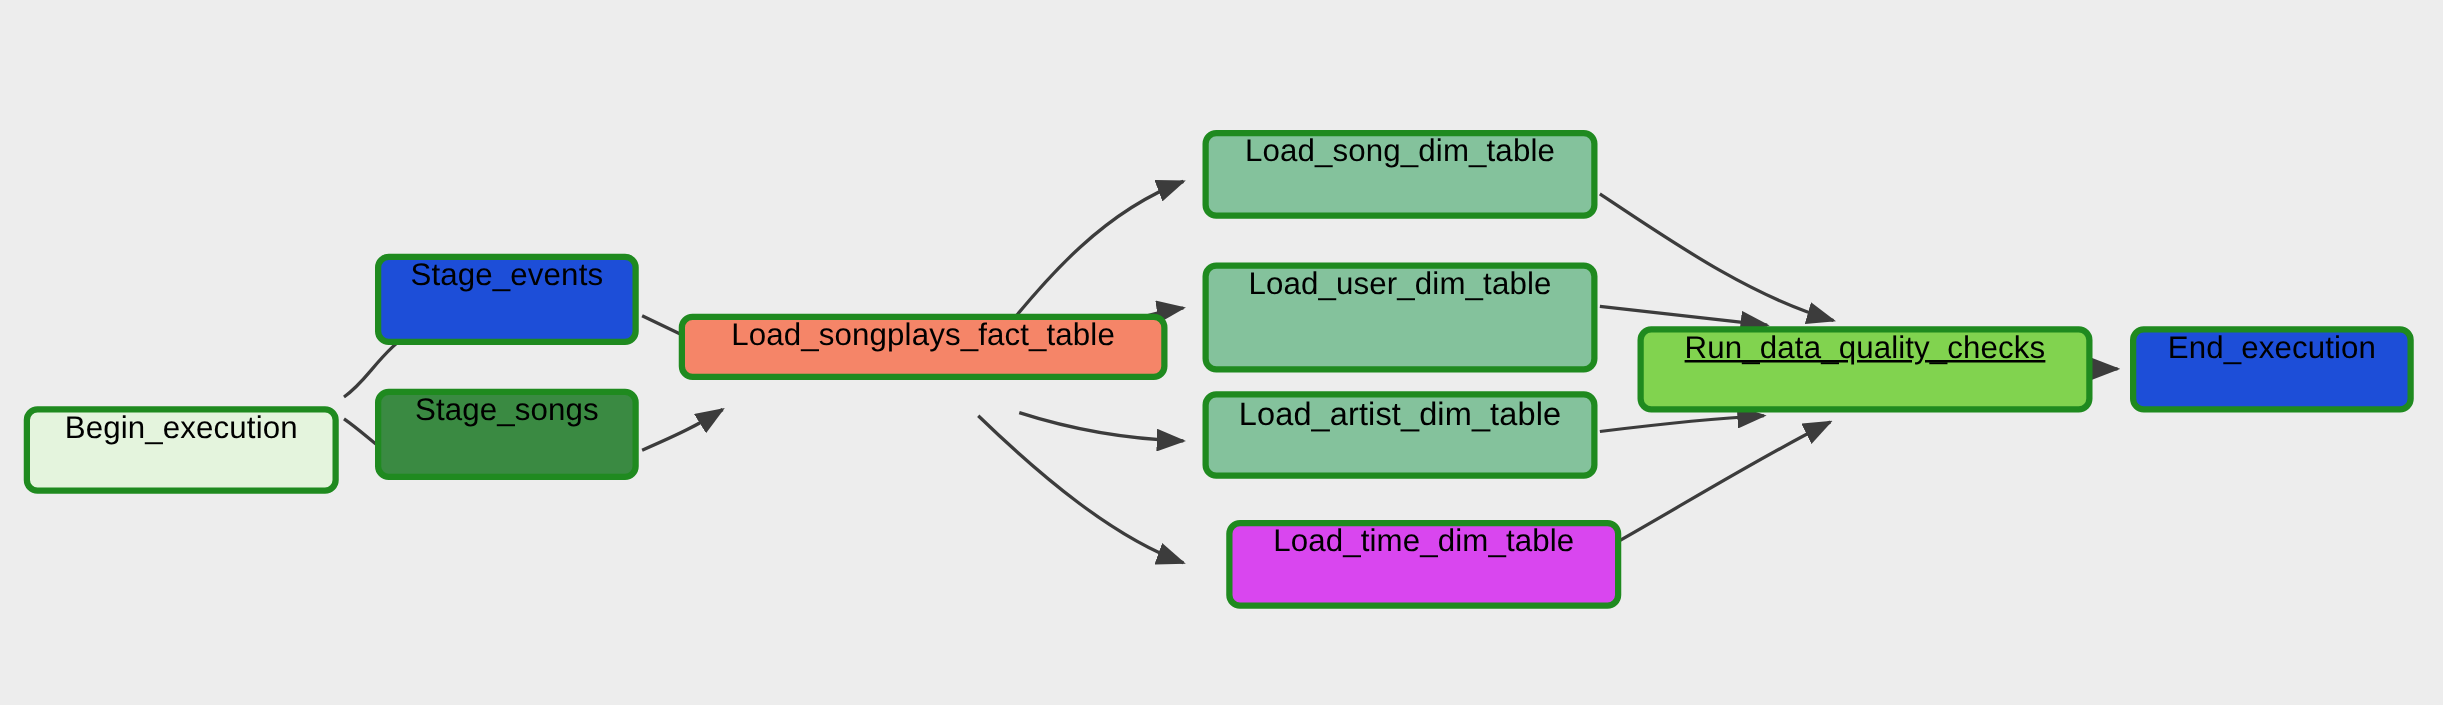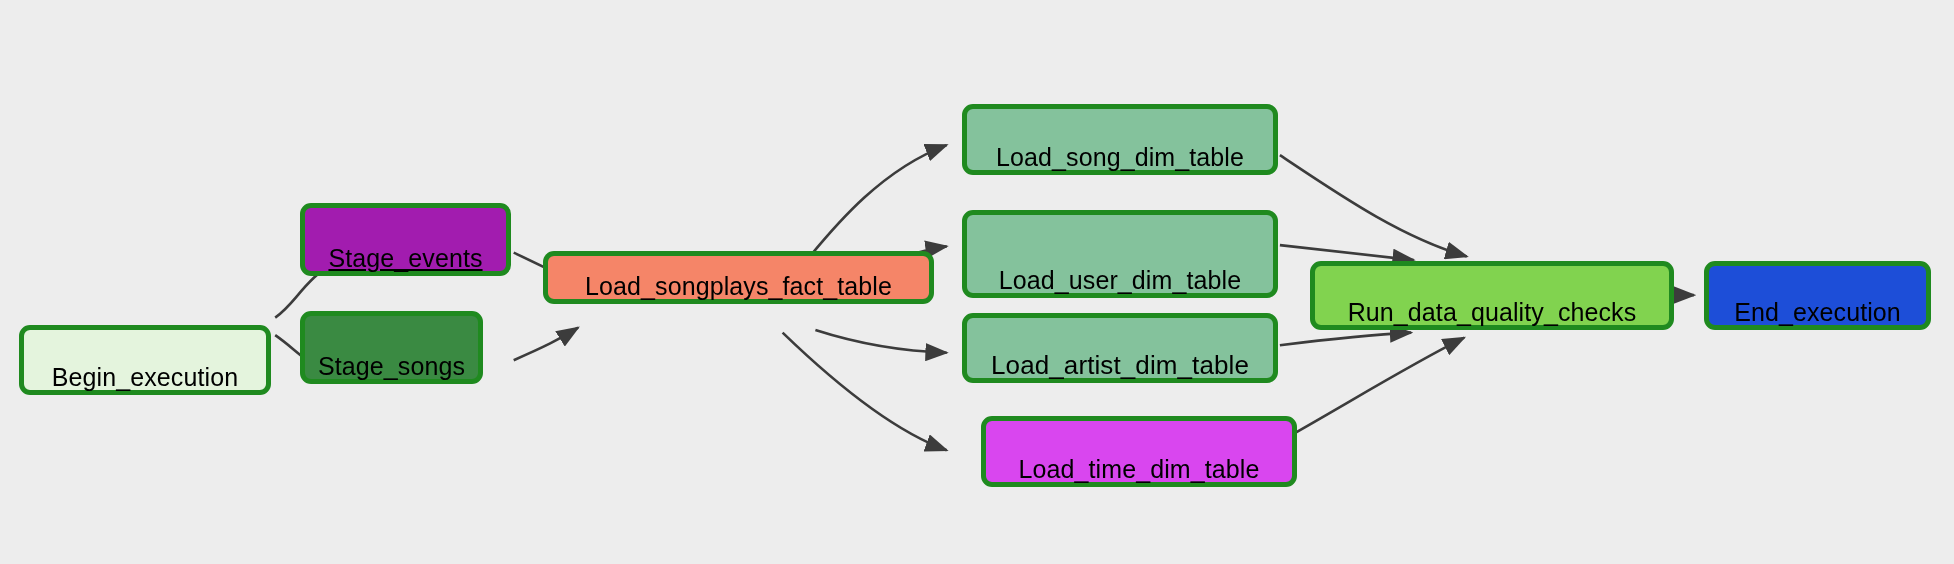--- a/index.html
+++ b/index.html
@@ -24,21 +24,21 @@
     left: 0;
     top: 0;
     width: 1954px;
     height: 564px;
     pointer-events: none;
   }
   .node {
     position: absolute;
     box-sizing: border-box;
     display: flex;
-    align-items: flex-end;
+    align-items: flex-start;
     justify-content: center;
     border-radius: 11px;
     border-style: solid;
     color: #000000;
     white-space: nowrap;
     letter-spacing: 0.1px;
   }
   .node-label {
     display: block;
     line-height: 1;
@@ -69,42 +69,42 @@
         <path d="M 1279.9,345.2 C 1320.3,340.2 1363.3,335.1 1411.2,332.6" fill="none" stroke="#3c3c3c" stroke-width="2.6" marker-end="url(#arrowhead)"></path>
         <path d="M 1279.9,441.4 C 1340.5,407.7 1408.7,365.2 1464.2,337.6" fill="none" stroke="#3c3c3c" stroke-width="2.6" marker-end="url(#arrowhead)"></path>
         <path d="M 1676.3,295.1 L 1694.0,295.1" fill="none" stroke="#3c3c3c" stroke-width="2.6" marker-end="url(#arrowhead)"></path>
       </g>
   </svg>
 
   <div id="nodes-layer">
       <div class="node" style="left: 19px; top: 325px; width: 252px; height: 70px; background: rgb(228, 244, 221); border-color: rgb(31, 138, 31); border-width: 5px; font-size: 25px;">
         <span class="node-label">Begin_execution</span>
       </div>
-      <div class="node" style="left: 300px; top: 203px; width: 211px; height: 73px; background: #a21caf; border-color: rgb(31, 138, 31); border-width: 5px; font-size: 25px; text-decoration: underline;">
+      <div class="node" style="left: 300px; top: 203px; width: 211px; height: 73px; background: #1d4ed8; border-color: rgb(31, 138, 31); border-width: 5px; font-size: 25px;">
         <span class="node-label">Stage_events</span>
       </div>
-      <div class="node" style="left: 300px; top: 311px; width: 183px; height: 73px; background: rgb(58, 138, 66); border-color: rgb(31, 138, 31); border-width: 5px; font-size: 25px;">
+      <div class="node" style="left: 300px; top: 311px; width: 211px; height: 73px; background: rgb(58, 138, 66); border-color: rgb(31, 138, 31); border-width: 5px; font-size: 25px;">
         <span class="node-label">Stage_songs</span>
       </div>
       <div class="node" style="left: 543px; top: 251px; width: 391px; height: 53px; background: rgb(245, 133, 104); border-color: rgb(31, 138, 31); border-width: 5px; font-size: 25px;">
         <span class="node-label">Load_songplays_fact_table</span>
       </div>
       <div class="node" style="left: 962px; top: 104px; width: 316px; height: 71px; background: rgb(132, 194, 156); border-color: rgb(31, 138, 31); border-width: 5px; font-size: 25px;">
         <span class="node-label">Load_song_dim_table</span>
       </div>
       <div class="node" style="left: 962px; top: 210px; width: 316px; height: 88px; background: rgb(132, 194, 156); border-color: rgb(31, 138, 31); border-width: 5px; font-size: 25px;">
         <span class="node-label">Load_user_dim_table</span>
       </div>
       <div class="node" style="left: 962px; top: 313px; width: 316px; height: 70px; background: rgb(132, 194, 156); border-color: rgb(31, 138, 31); border-width: 5px; font-size: 26px;">
         <span class="node-label">Load_artist_dim_table</span>
       </div>
       <div class="node" style="left: 981px; top: 416px; width: 316px; height: 71px; background: #d946ef; border-color: rgb(31, 138, 31); border-width: 5px; font-size: 25px;">
         <span class="node-label">Load_time_dim_table</span>
       </div>
-      <div class="node" style="left: 1310px; top: 261px; width: 364px; height: 69px; background: rgb(129, 211, 79); border-color: rgb(31, 138, 31); border-width: 5px; font-size: 25px;">
+      <div class="node" style="left: 1310px; top: 261px; width: 364px; height: 69px; background: rgb(129, 211, 79); border-color: rgb(31, 138, 31); border-width: 5px; font-size: 25px; text-decoration: underline;">
         <span class="node-label">Run_data_quality_checks</span>
       </div>
       <div class="node" style="left: 1704px; top: 261px; width: 227px; height: 69px; background: #1d4ed8; border-color: rgb(31, 138, 31); border-width: 5px; font-size: 25px;">
         <span class="node-label">End_execution</span>
       </div>
     </div>
 
 </div>
 
 </body></html>

